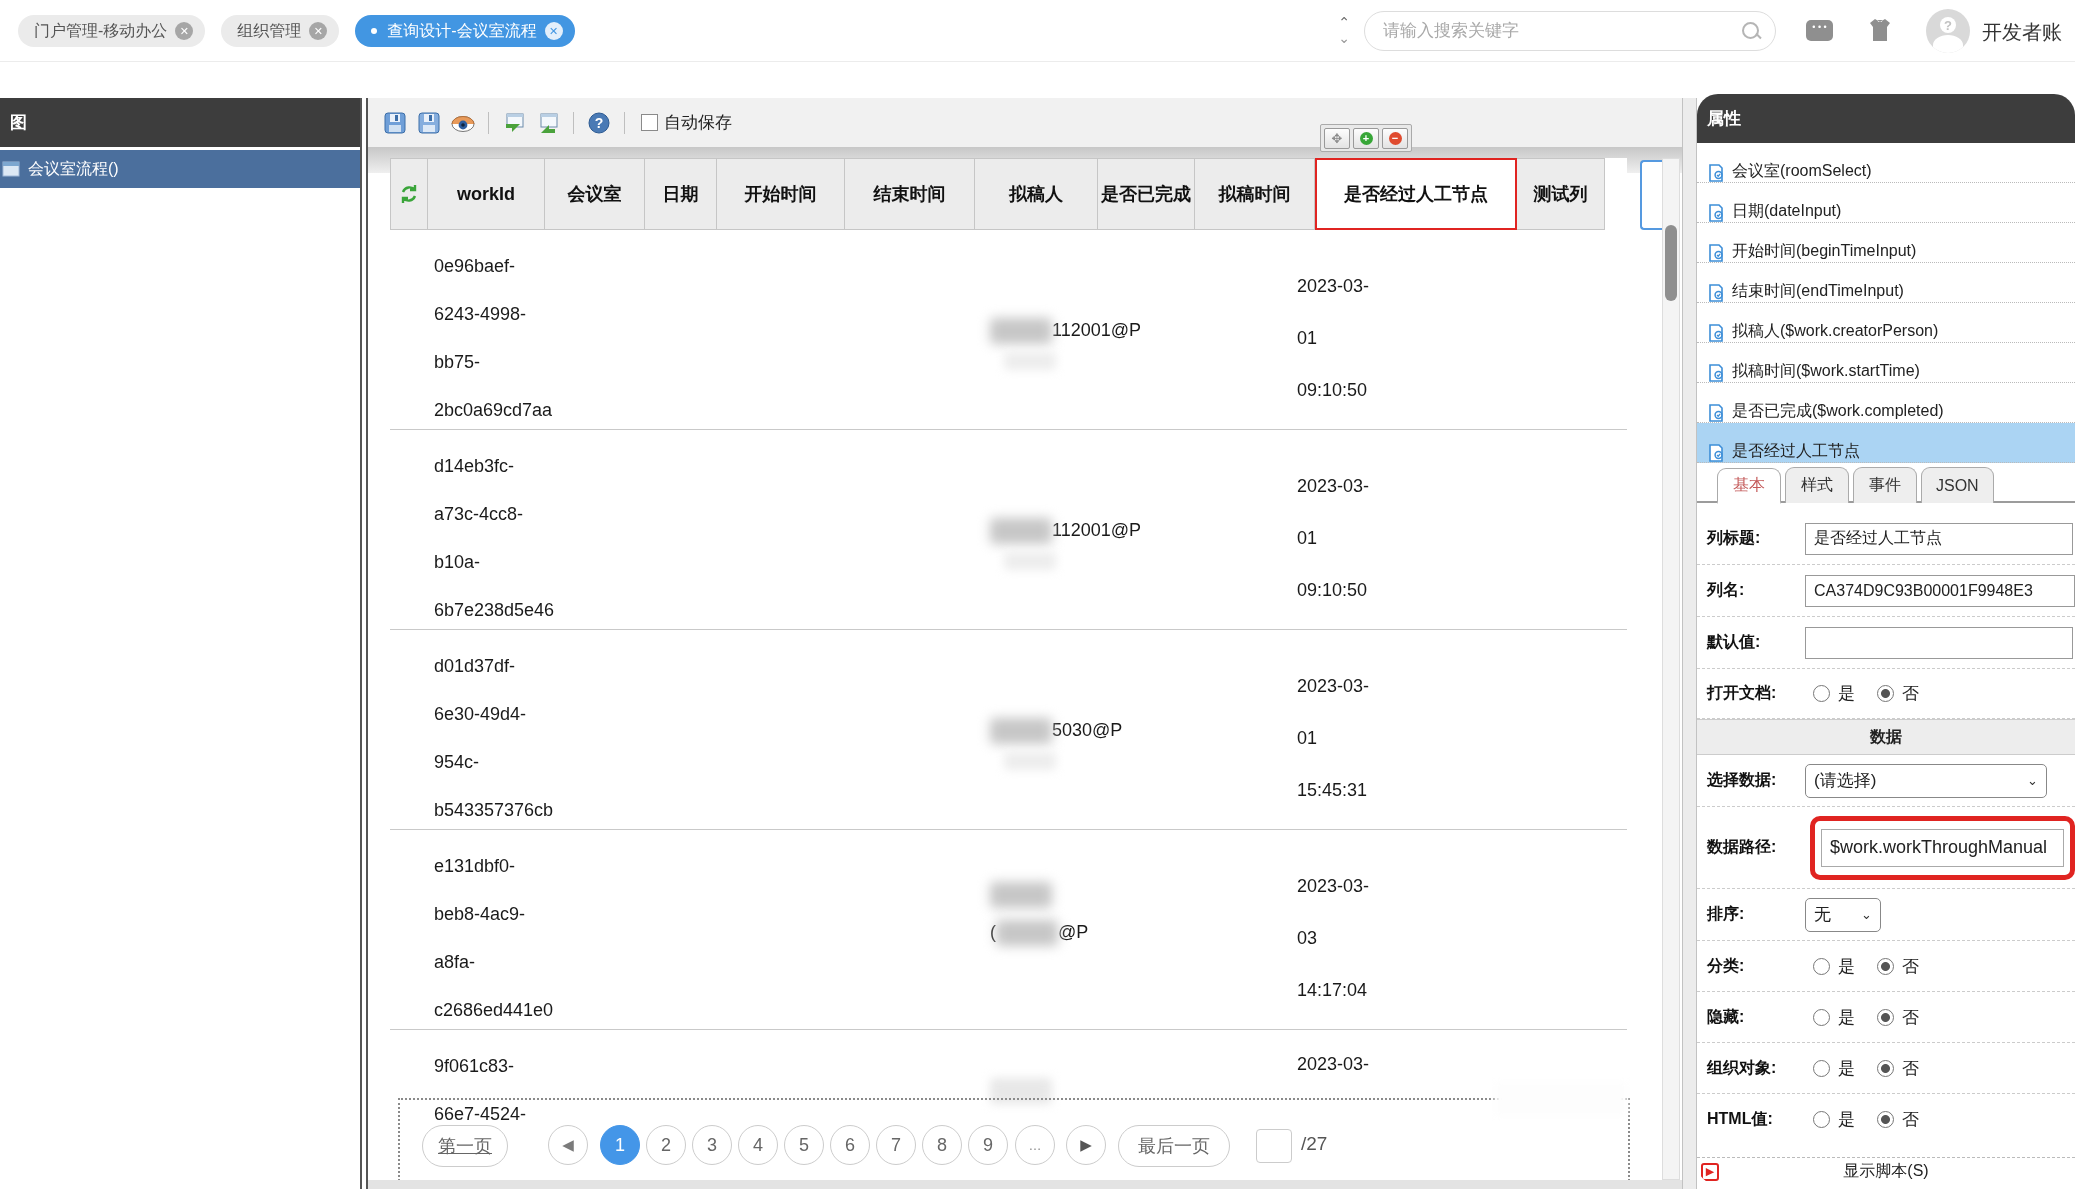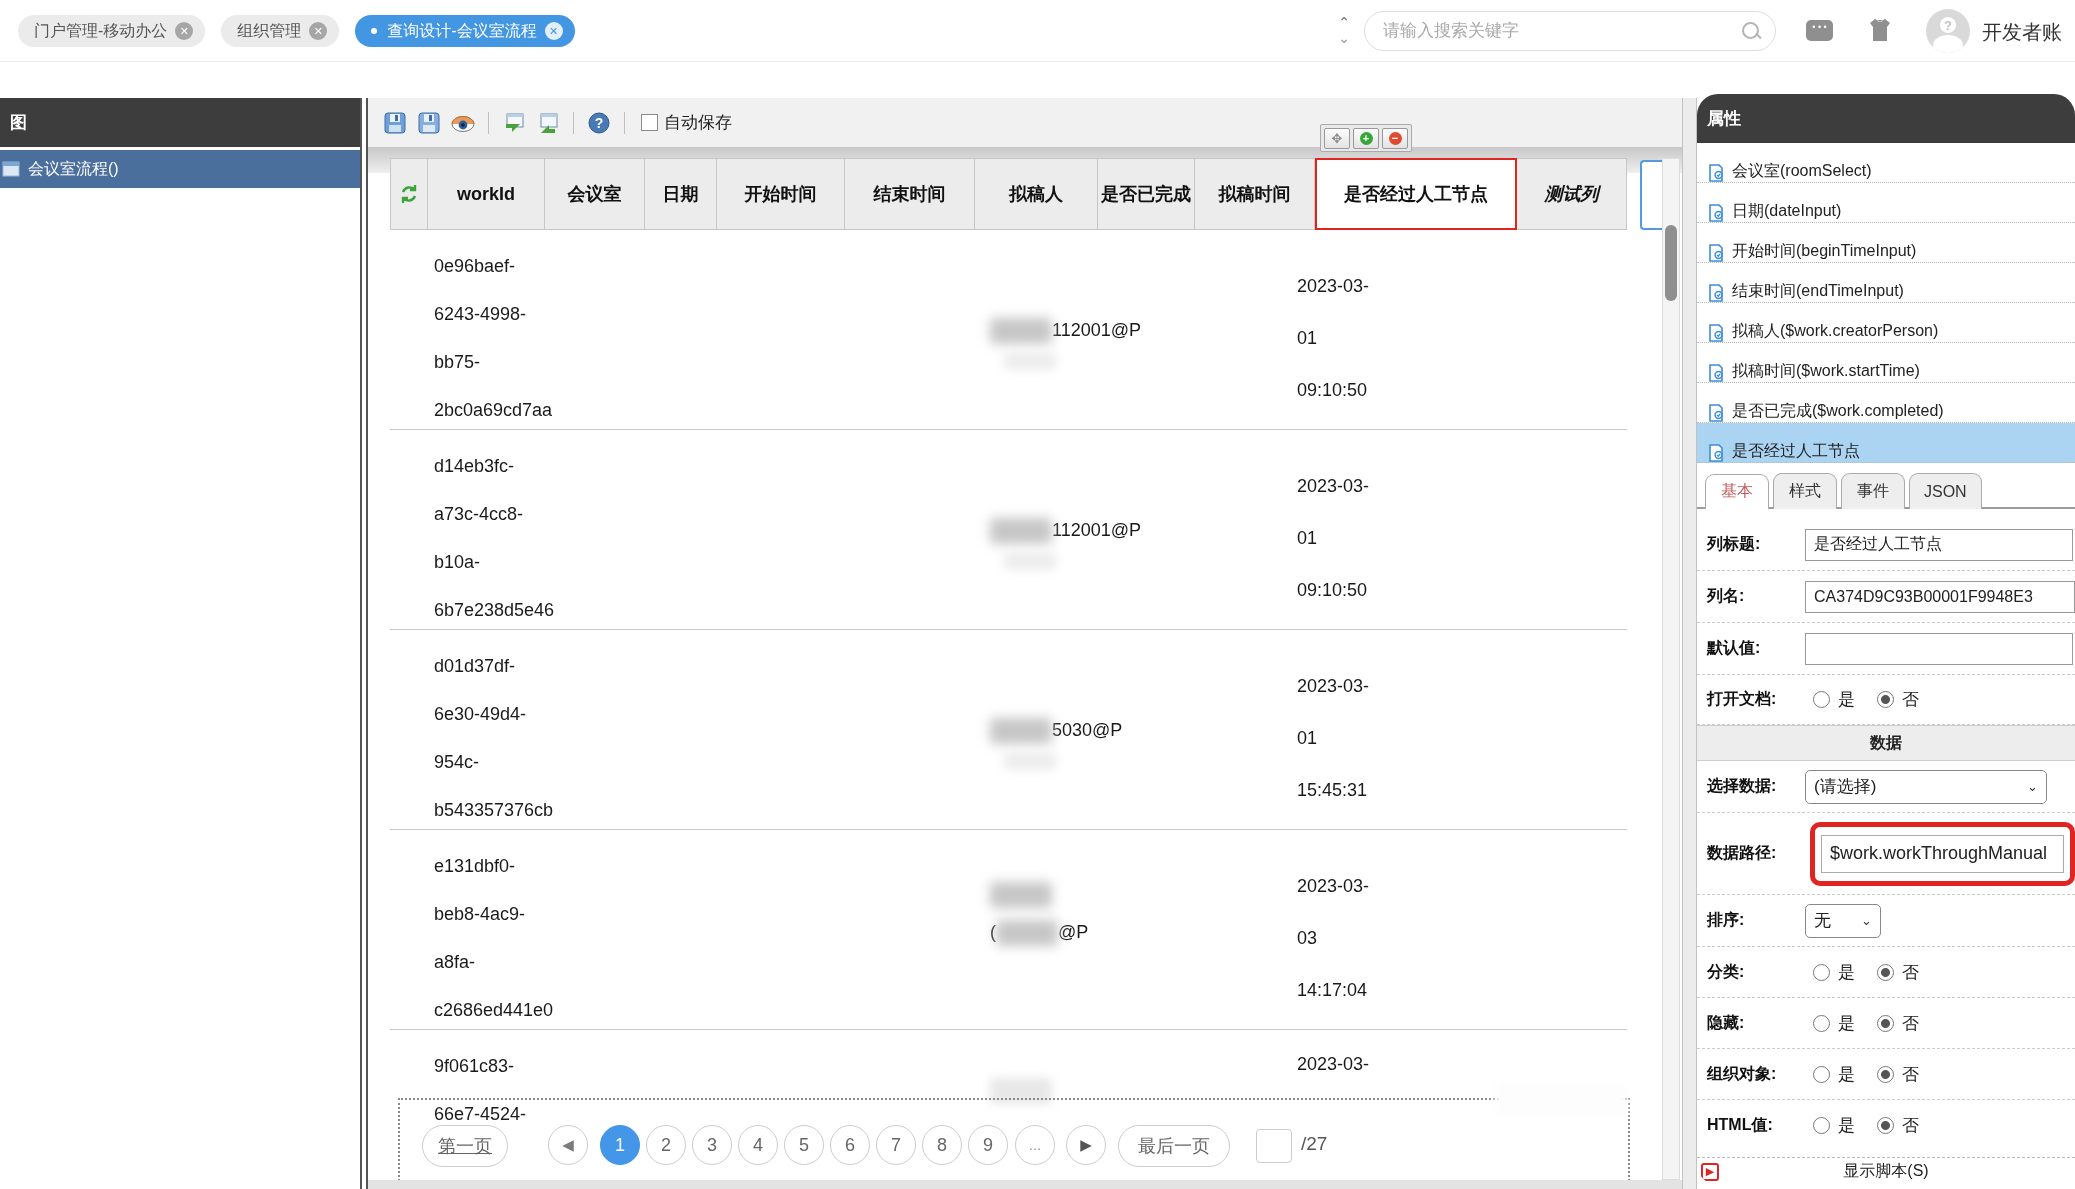--- a/index.html
+++ b/index.html
@@ -99,21 +99,21 @@
   .pg-total { position:absolute; font-size:19px; color:#555; top:8px; }
   .blurpatch { position:absolute; left:1095px; top:-18px; width:132px; height:34px; background:#fdfdfd; filter:blur(3px); }
 
   
   .rsplit { position:absolute; left:1682px; top:98px; width:15px; height:1091px; background:#ececec; border-left:1px solid #c2c2c2; border-right:1px solid #c2c2c2; }
   .right-panel { position:absolute; left:1697px; top:94px; width:378px; height:1091px; background:#fff; overflow:hidden;border-radius:21px; }
   .prop-list { }
   .prop-item { height:40px; display:flex; align-items:flex-end; gap:8px; padding:0 10px; border-bottom:1px dotted #bbb; font-size:16px; color:#222; }
   .prop-item.selected { background:#abd4f3; }
 
-  .ptabs { position:relative; margin-top:10px; height:36px; display:flex; gap:4px; padding-left:8px; border-bottom:2px solid #9c9c9c; }
+  .ptabs { position:relative; margin-top:4px; height:36px; display:flex; gap:4px; padding-left:20px; border-bottom:2px solid #9c9c9c; }
   .ptab { min-width:64px; padding:0 14px; height:36px; display:flex; align-items:center; justify-content:center; font-size:16px;
           border:1px solid #aaa; border-bottom:none; border-radius:9px 9px 0 0; background:#eee; color:#333; }
   .ptab.active { background:#fff; color:#c45a5a; position:relative; top:1px; border-bottom:2px solid #fff; }
 
   .pform { padding-top:10px; font-size:16px; }
   .frow { display:flex; align-items:center; min-height:52px; border-bottom:1px dashed #ccc; padding:0 0 0 10px; }
   .frow .flabel { width:98px; font-weight:bold; color:#111; flex:none; }
   .fin { height:32px; border:1px solid #999; background:#fff; font-size:16px; padding:0 8px; display:flex; align-items:center; white-space:nowrap; overflow:hidden; }
   .fsel { height:34px; border:1px solid #888; border-radius:5px; background:#fff; display:flex; align-items:center; justify-content:space-between; padding:0 8px; font-size:17px; }
   .fsel .car { color:#333; font-size:13px; }
@@ -272,21 +272,21 @@
           </div>
           <div class="th" style="left: 38px; width: 117px;">workId</div>
           <div class="th" style="left: 155px; width: 100px;">会议室</div>
           <div class="th" style="left: 255px; width: 72px;">日期</div>
           <div class="th" style="left: 327px; width: 128px;">开始时间</div>
           <div class="th" style="left: 455px; width: 130px;">结束时间</div>
           <div class="th" style="left: 585px; width: 123px;">拟稿人</div>
           <div class="th" style="left: 708px; width: 97px;">是否已完成</div>
           <div class="th" style="left: 805px; width: 120px;">拟稿时间</div>
           <div class="th th-red" style="left: 925px; width: 202px;">是否经过人工节点</div>
-          <div class="th" style="left: 1127px; width: 110px; font-style: italic;">测试列</div>
+          <div class="th" style="left: 1127px; width: 88px;">测试列</div>
         </div>
       <div id="tbody">
           <div class="trow" style="height: 200px;">
             <div class="cell-lines" style="left: 44px; top: 12px;">
               <div>0e96baef-</div>
               <div>6243-4998-</div>
               <div>bb75-</div>
               <div>2bc0a69cd7aa</div>
             </div>
             <div class="creator" style="left: 600px; top: 88px;"><span class="blurchip"></span><span>112001@P</span><span class="underchip" style="left: 14px; top: 34px;"></span></div>

